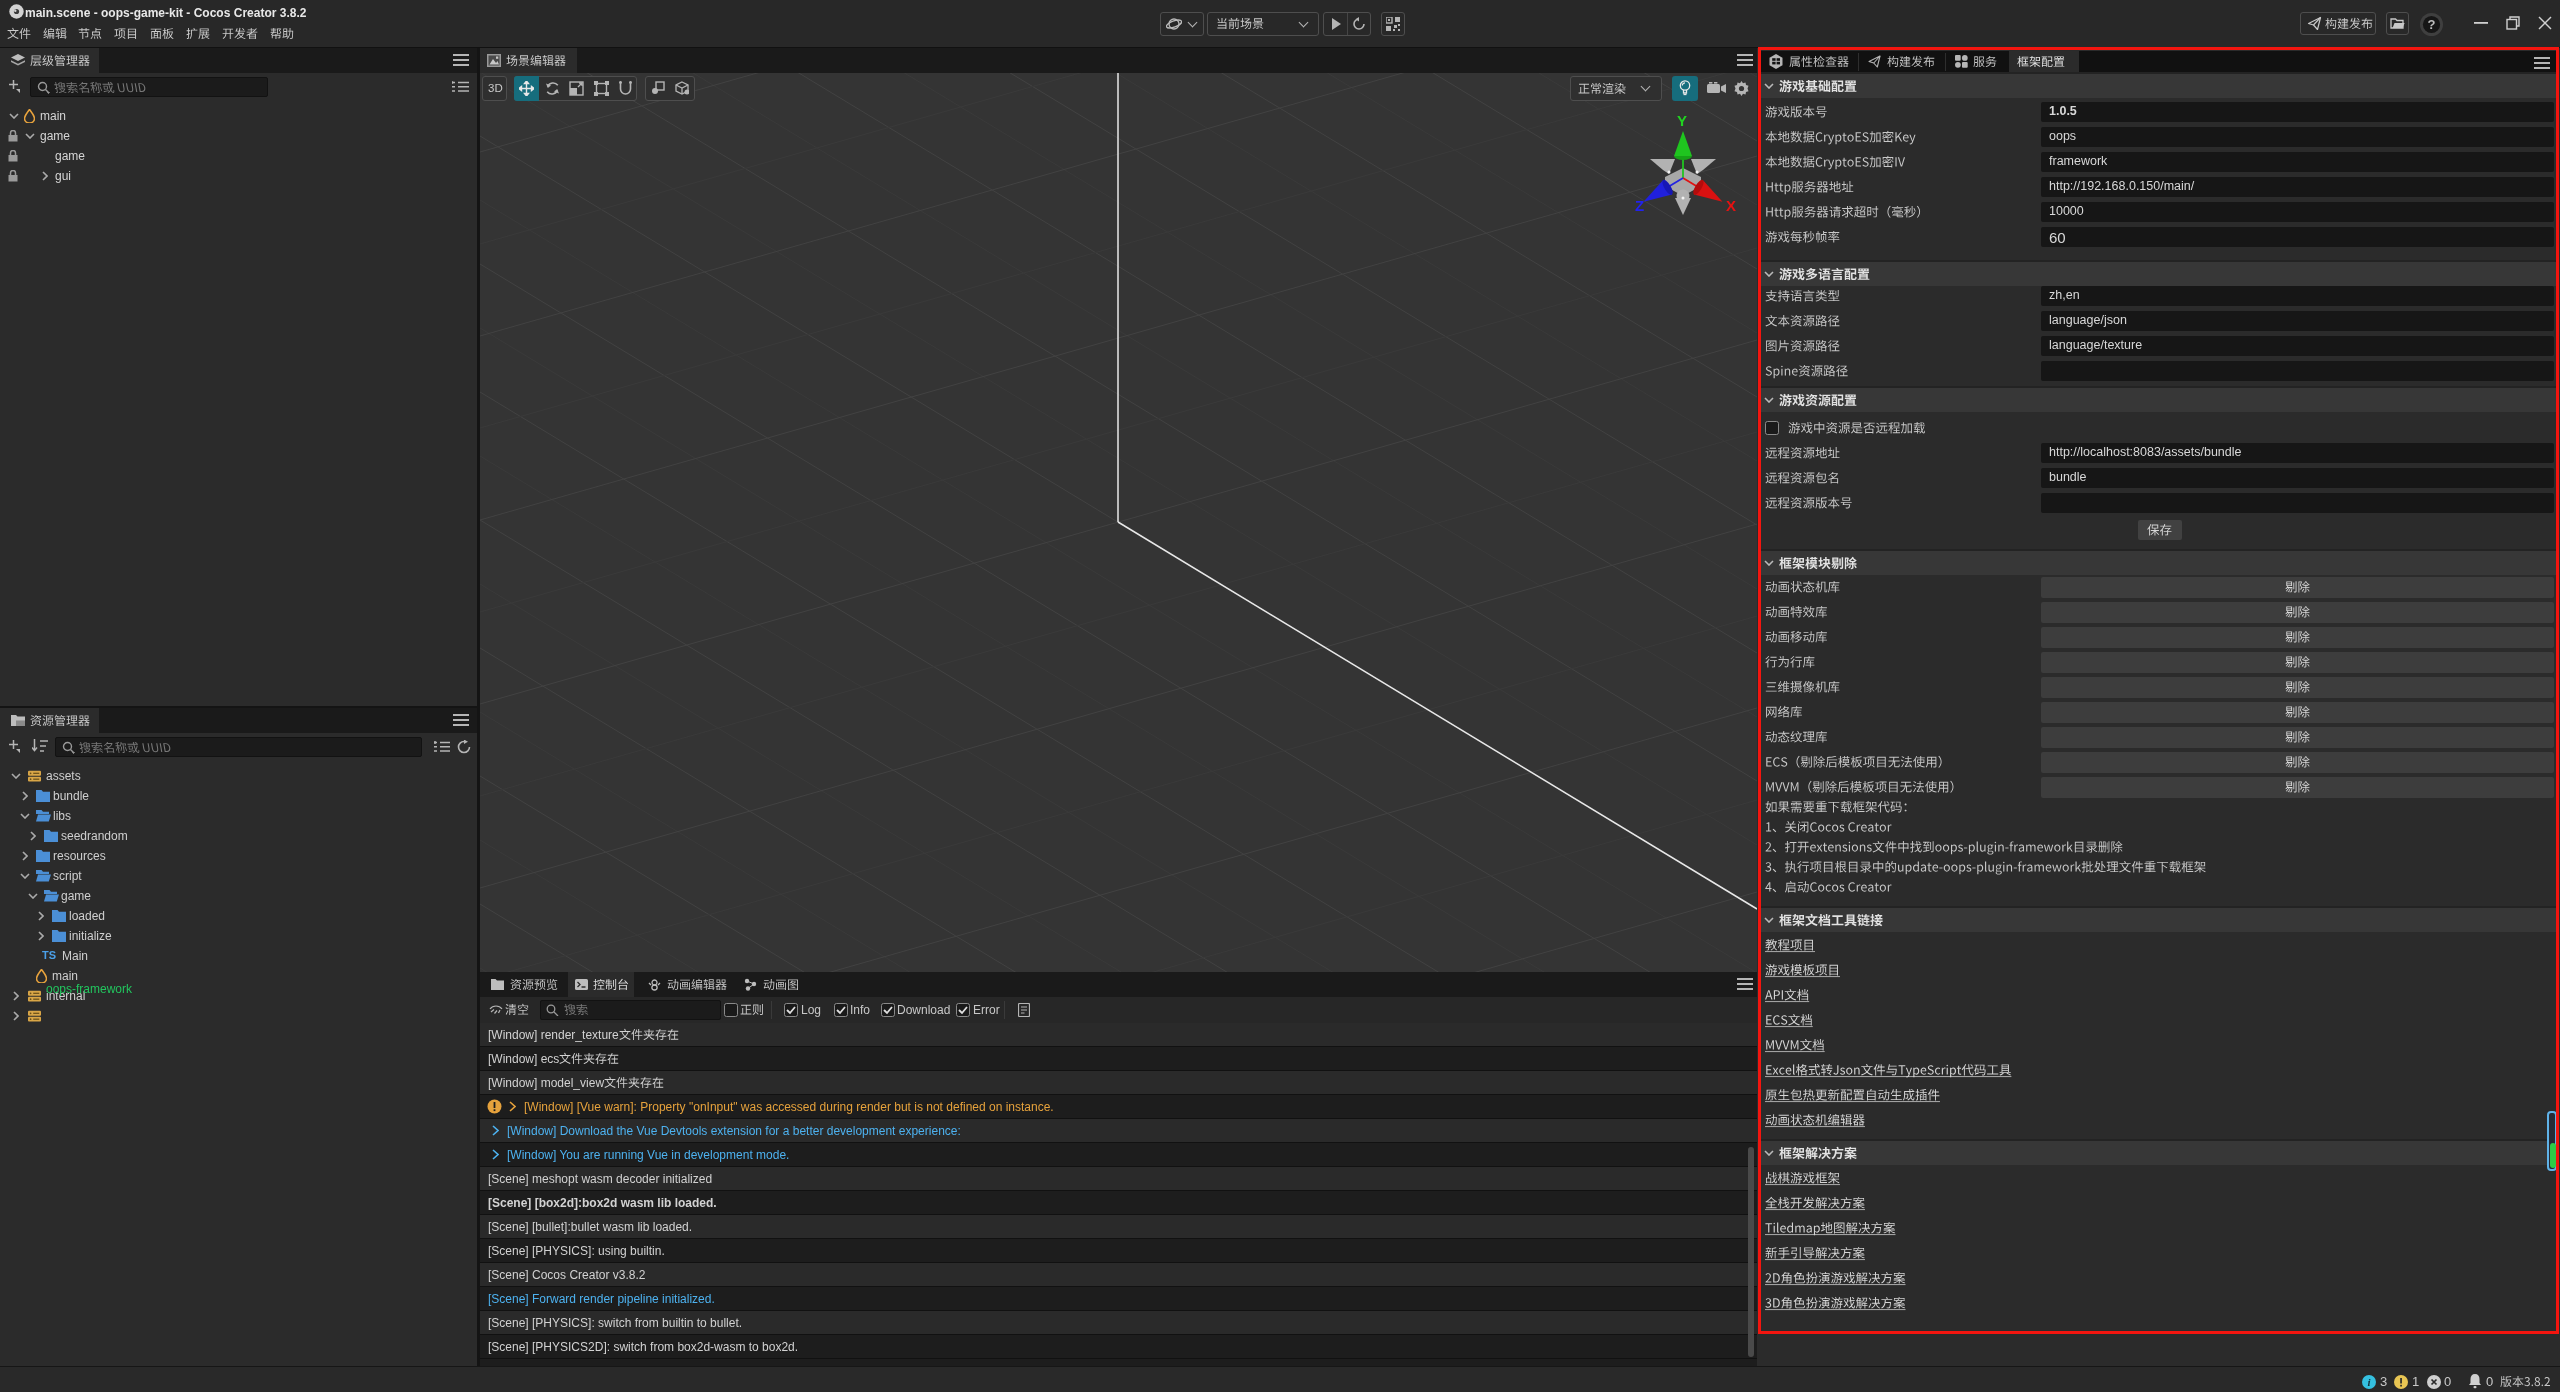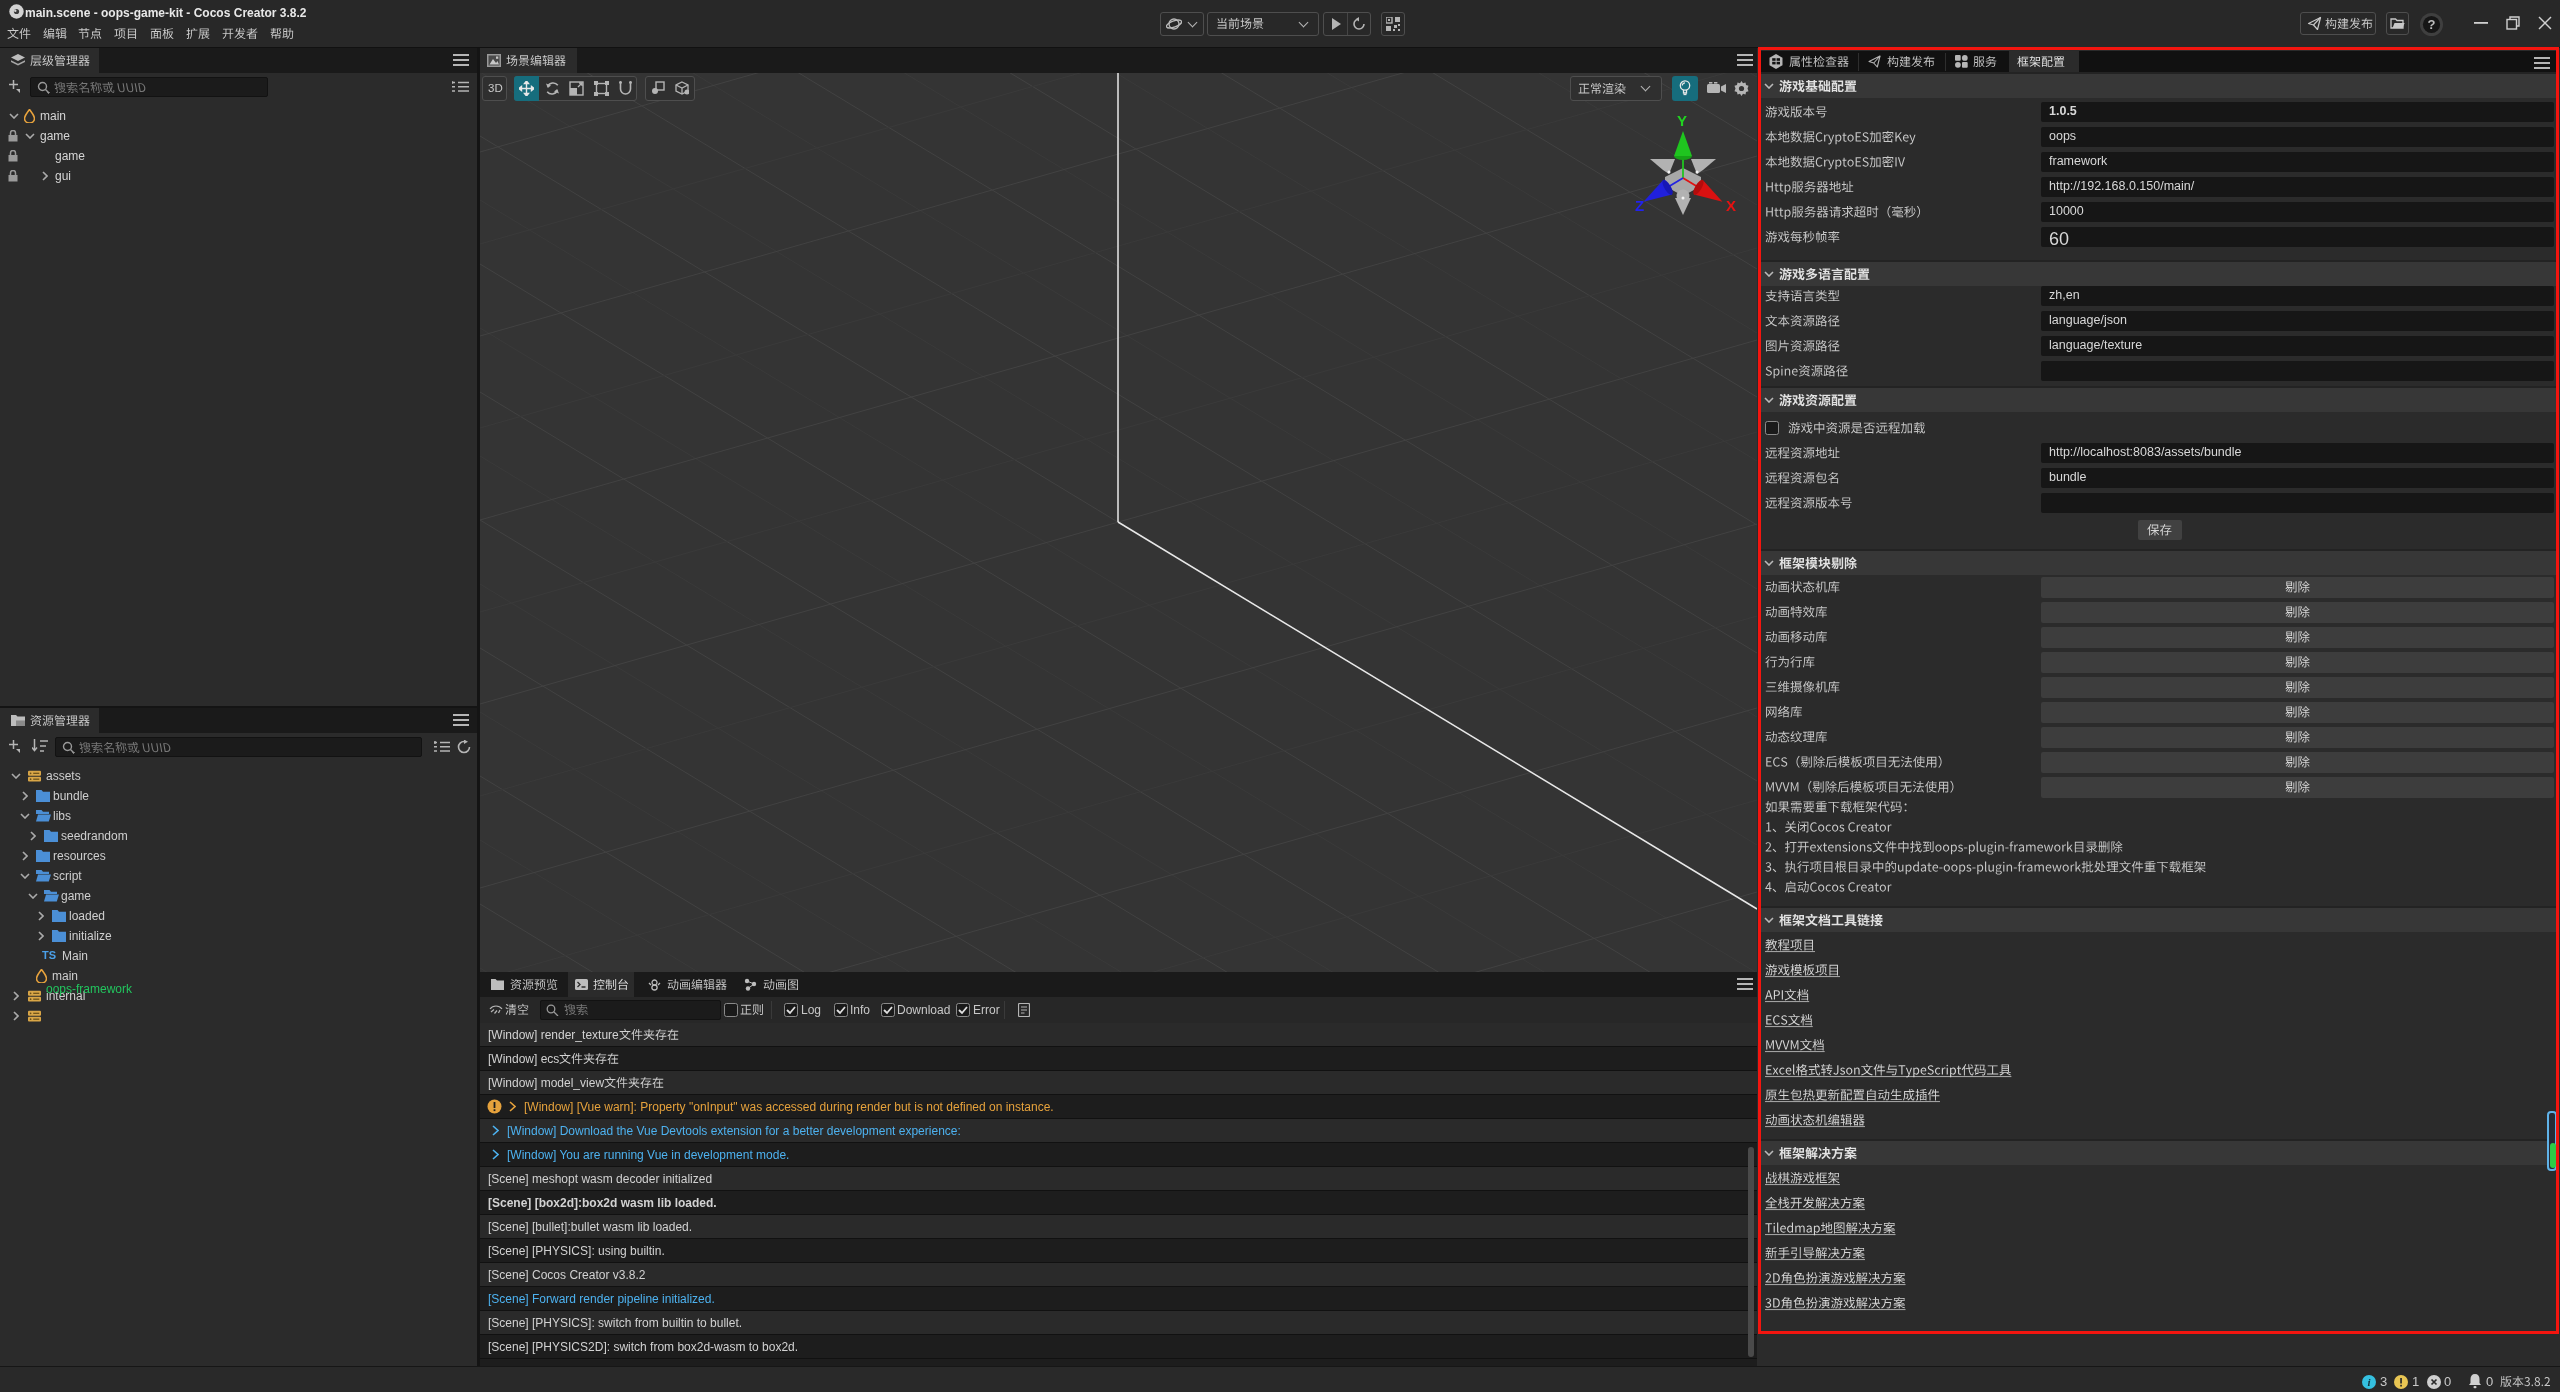--- a/index.html
+++ b/index.html
@@ -1301,21 +1301,21 @@
         <use href="#g74"></use>
         <use href="#g75" x="1000"></use>
         <use href="#g105" x="2000"></use>
         <use href="#g103" x="3000"></use>
         <use href="#g106" x="4000"></use>
         <use href="#g107" x="5000"></use>
       </g>
     </svg>
   </div>
 <div class="fld" style="left:2041px;top:227px;width:513px;height:20px"></div>
-<div class="lt" style="left:2049.0px;top:229.0px;font-size:18px;color:#d8d8d8;font-weight:400;">60</div>
+<div class="lt" style="left:2049.0px;top:229.0px;font-size:15px;color:#d8d8d8;font-weight:400;">60</div>
 <div class="" style="left:1761px;top:260px;width:795px;height:2px;background:#232323"></div>
 <div class="" style="left:1761px;top:262px;width:795px;height:24px;background:#373737"></div>
 <svg style="position:absolute;left:1764px;top:271px" width="10" height="6" viewBox="0 0 10 6">
     <path d="M1 1 L5 5 L9 1" stroke="#b9b9b9" stroke-width="1.6" fill="none"></path>
   </svg>
 <div class="t " style="left:1779.0px;top:264.7px">
     <svg width="91.0" height="19.5" viewBox="0 0 91.0 19.5" style="overflow:visible">
       <g fill="#e2e2e2" transform="translate(0,14.0) scale(0.013000,-0.013000)">
         <use href="#g68"></use>
         <use href="#g69" x="1000"></use>

